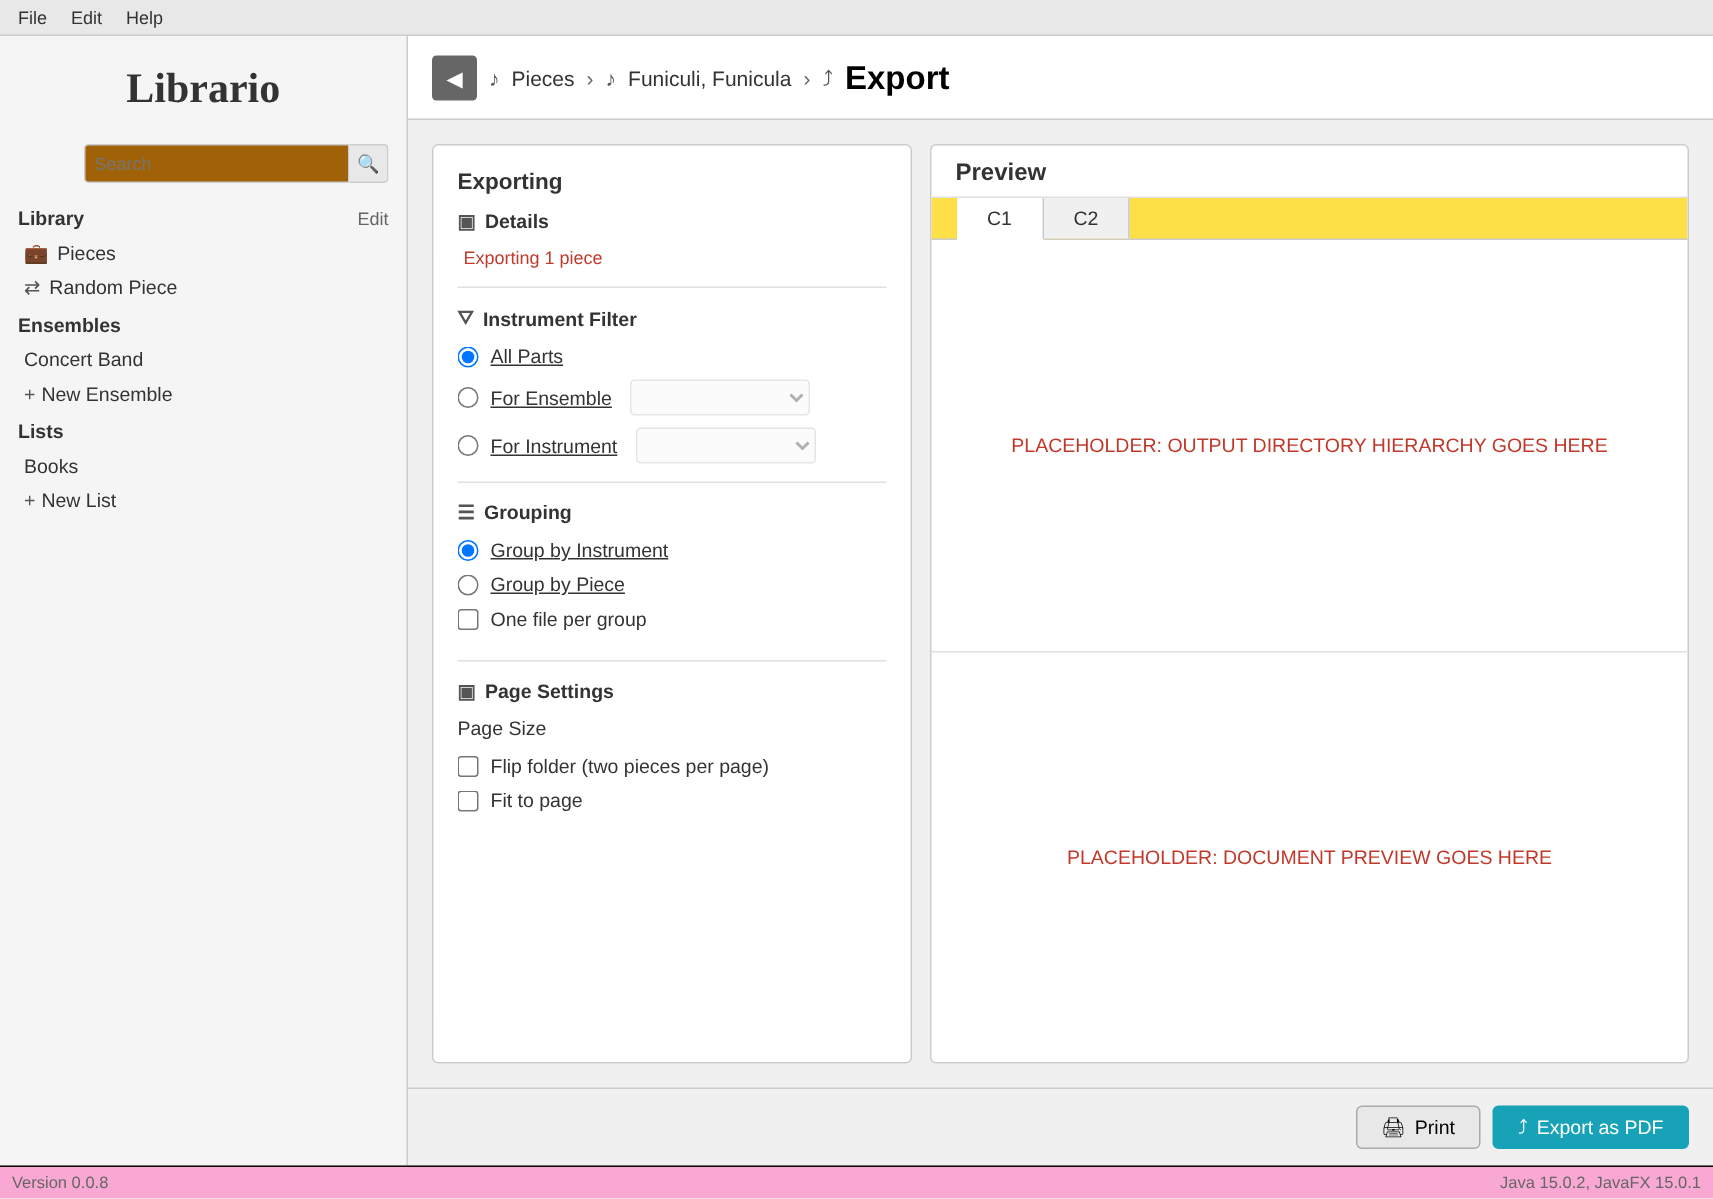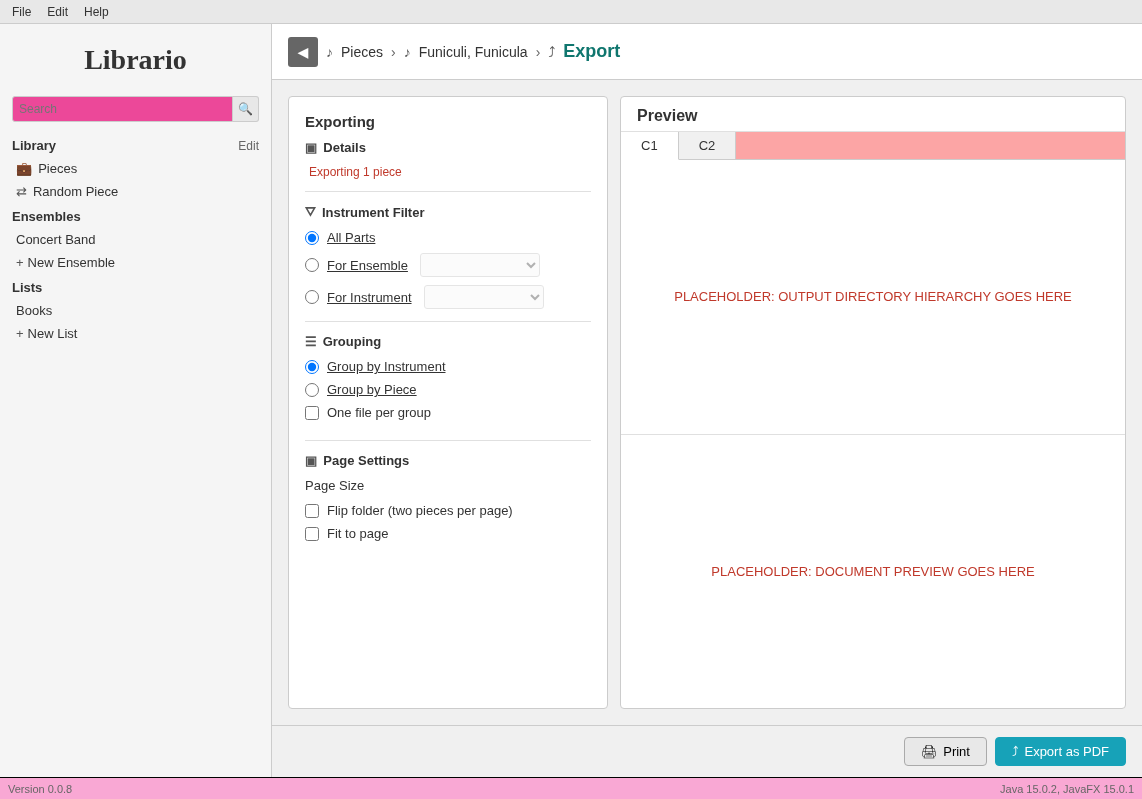--- a/index.html
+++ b/index.html
@@ -9,21 +9,21 @@
     .menu-bar { background: #e8e8e8; border-bottom: 1px solid #ccc; display: flex; align-items: center; height: 24px; padding: 0 4px; }
     .menu-item { padding: 2px 8px; font-size: 12px; cursor: pointer; }
 
     
     .main-layout { display: flex; flex: 1; overflow: hidden; }
 
     
     .sidebar { width: 272px; background: #f5f5f5; border-right: 1px solid #ccc; display: flex; flex-direction: column; padding: 10px 0; flex-shrink: 0; }
     .app-title { text-align: center; font-size: 28px; font-weight: bold; color: #333; padding: 10px 0 20px; font-family: Georgia, serif; }
     .search-container { display: flex; align-items: center; margin: 0 12px 10px; }
-    .search-input { flex: 1; height: 26px; border: 1px solid #ccc; border-radius: 3px 0 0 3px; padding: 0 6px; font-size: 12px; background: #ec4899; }
+    .search-input { flex: 1; height: 26px; border: 1px solid #ccc; border-radius: 3px 0 0 3px; padding: 0 6px; font-size: 12px; background: #a16207; margin-left: 44px; }
     .search-btn { width: 26px; height: 26px; border: 1px solid #ccc; border-left: none; background: #e8e8e8; border-radius: 0 3px 3px 0; cursor: pointer; display: flex; align-items: center; justify-content: center; font-size: 12px; }
 
     .sidebar-section-header { display: flex; justify-content: space-between; align-items: center; padding: 6px 12px 4px; }
     .sidebar-section-title { font-weight: bold; font-size: 13px; color: #333; }
     .sidebar-edit-link { color: #666; font-size: 12px; cursor: pointer; text-decoration: none; }
 
     .sidebar-item { display: flex; align-items: center; padding: 4px 16px; cursor: pointer; gap: 6px; }
     .sidebar-item-icon { font-size: 13px; color: #555; }
     .sidebar-item-label { font-size: 13px; color: #333; }
 
@@ -34,21 +34,21 @@
 
     
     .content-area { flex: 1; display: flex; flex-direction: column; overflow: hidden; }
 
     
     .breadcrumb-bar { background: white; border-bottom: 1px solid #ccc; padding: 10px 16px; display: flex; align-items: center; gap: 8px; height: 56px; }
     .back-btn { background: #666; color: white; border: none; border-radius: 3px; width: 30px; height: 30px; cursor: pointer; display: flex; align-items: center; justify-content: center; font-size: 14px; }
     .breadcrumb-icon { color: #555; font-size: 14px; }
     .breadcrumb-link { color: #333; font-size: 14px; cursor: pointer; }
     .breadcrumb-sep { color: #666; font-size: 14px; }
-    .breadcrumb-current { font-size: 18px; font-weight: bold; color: #0f766e; }
+    .breadcrumb-current { font-size: 22px; font-weight: bold; color: #000000; }
     .breadcrumb-export-icon { color: #555; font-size: 14px; }
 
     
     .panel-area { display: flex; flex: 1; overflow: hidden; padding: 16px; gap: 0; }
 
     .export-panel { background: white; border: 1px solid #ccc; border-radius: 4px; width: 320px; flex-shrink: 0; padding: 16px; overflow-y: auto; margin-right: 12px; }
     .preview-panel { background: white; border: 1px solid #ccc; border-radius: 4px; flex: 1; display: flex; flex-direction: column; overflow: hidden; }
 
     
     .section-title { font-size: 15px; font-weight: bold; color: #333; margin-bottom: 10px; display: flex; align-items: center; gap: 6px; }
@@ -67,21 +67,21 @@
     .checkbox-row { display: flex; align-items: center; gap: 8px; margin-bottom: 8px; }
     .checkbox-input { width: 14px; height: 14px; cursor: pointer; }
     .checkbox-label { font-size: 13px; color: #333; }
 
     .page-size-row { display: flex; align-items: center; gap: 8px; margin-bottom: 10px; }
     .page-size-label { font-size: 13px; color: #333; flex: 1; }
     .page-size-select { height: 26px; border: 1px solid #ccc; border-radius: 3px; font-size: 12px; padding: 0 4px; background: white; min-width: 140px; }
 
     
     .preview-header { padding: 10px 16px 6px; font-size: 16px; font-weight: bold; color: #333; border-bottom: 1px solid #e0e0e0; }
-    .preview-tabs { display: flex; border-bottom: 1px solid #ccc; background: #fca5a5; }
+    .preview-tabs { display: flex; border-bottom: 1px solid #ccc; background: #fde047; padding-left: 17px; }
     .preview-tab { padding: 6px 20px; font-size: 13px; cursor: pointer; border-right: 1px solid #ccc; background: #f0f0f0; }
     .preview-tab.active { background: white; border-bottom: 1px solid white; margin-bottom: -1px; }
 
     .preview-directory { flex: 1; display: flex; align-items: center; justify-content: center; border-bottom: 1px solid #e0e0e0; min-height: 140px; }
     .placeholder-text { color: #c0392b; font-size: 13px; font-weight: normal; text-align: center; }
 
     .preview-document { flex: 1; display: flex; align-items: center; justify-content: center; }
 
     
     .bottom-bar { background: #f0f0f0; border-top: 1px solid #ccc; padding: 8px 16px; display: flex; justify-content: flex-end; align-items: center; gap: 8px; height: 52px; }

